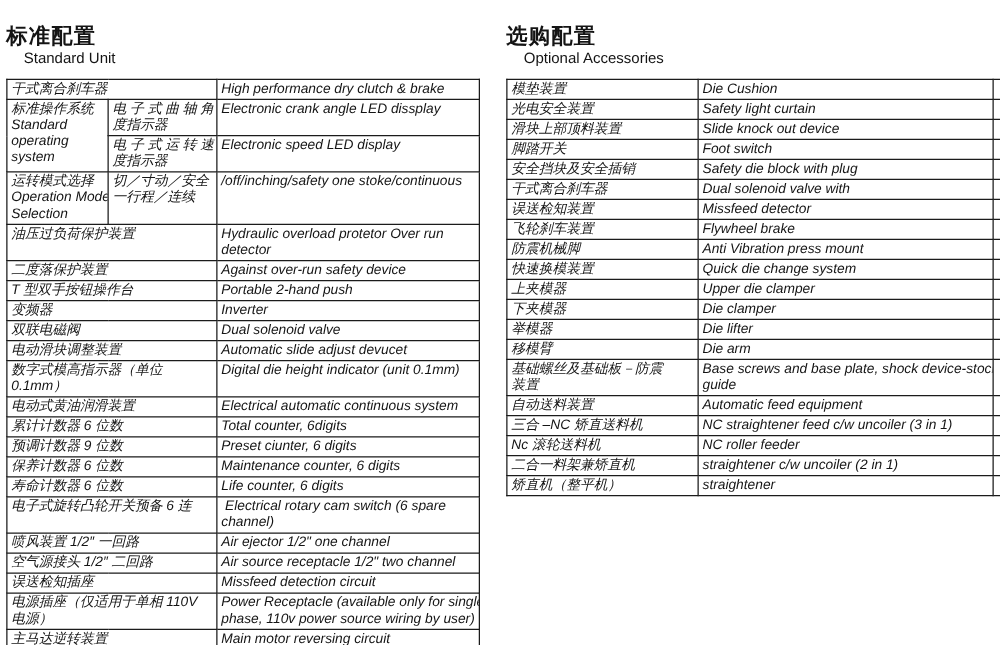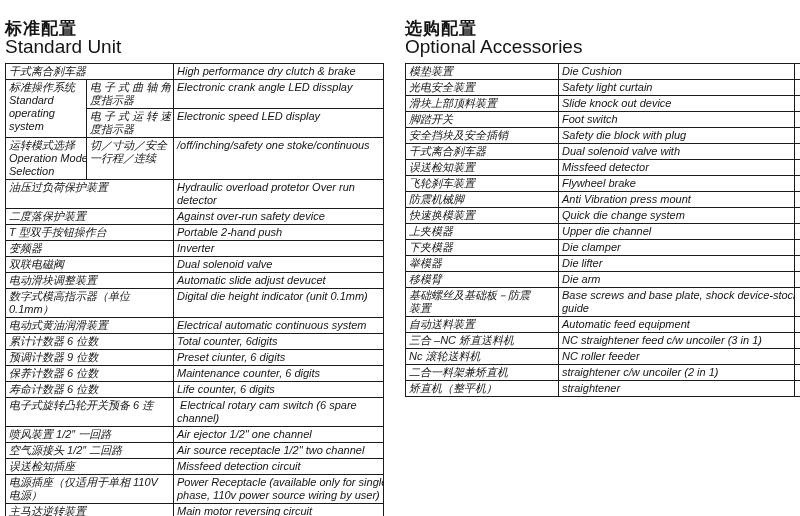--- a/index.html
+++ b/index.html
@@ -16,22 +16,22 @@
     overflow: hidden;
   }
   .block { position: absolute; top: 19px; }
   .block-standard { left: 5px; width: 378px; }
   .block-optional { left: 405px; width: 401px; }
   .title-zh {
     font-size: 17px; line-height: 20px; font-weight: bold;
     color: #141414; letter-spacing: 1px;
   }
   .title-en {
-    font-size: 19px; line-height: 15px; font-weight: normal;
-    color: #141414; margin-bottom: 9px;
+    font-size: 12px; line-height: 15px; font-weight: normal;
+    color: #141414; margin-bottom: 9px; margin-left: 14px;
   }
   table.spec {
     border-collapse: collapse;
     table-layout: fixed;
     font-style: italic;
   }
   table.spec-standard { width: 378px; }
   table.spec-optional { width: 401px; }
   table.spec td {
     border: 1px solid #1b1b1b;
@@ -220,21 +220,21 @@
             <td>Anti Vibration press mount</td>
             <td></td>
           </tr>
           <tr>
             <td>快速换模装置</td>
             <td>Quick die change system</td>
             <td></td>
           </tr>
           <tr>
             <td>上夹模器</td>
-            <td>Upper die channel</td>
+            <td>Upper die clamper</td>
             <td></td>
           </tr>
           <tr>
             <td>下夹模器</td>
             <td>Die clamper</td>
             <td></td>
           </tr>
           <tr>
             <td>举模器</td>
             <td>Die lifter</td>

